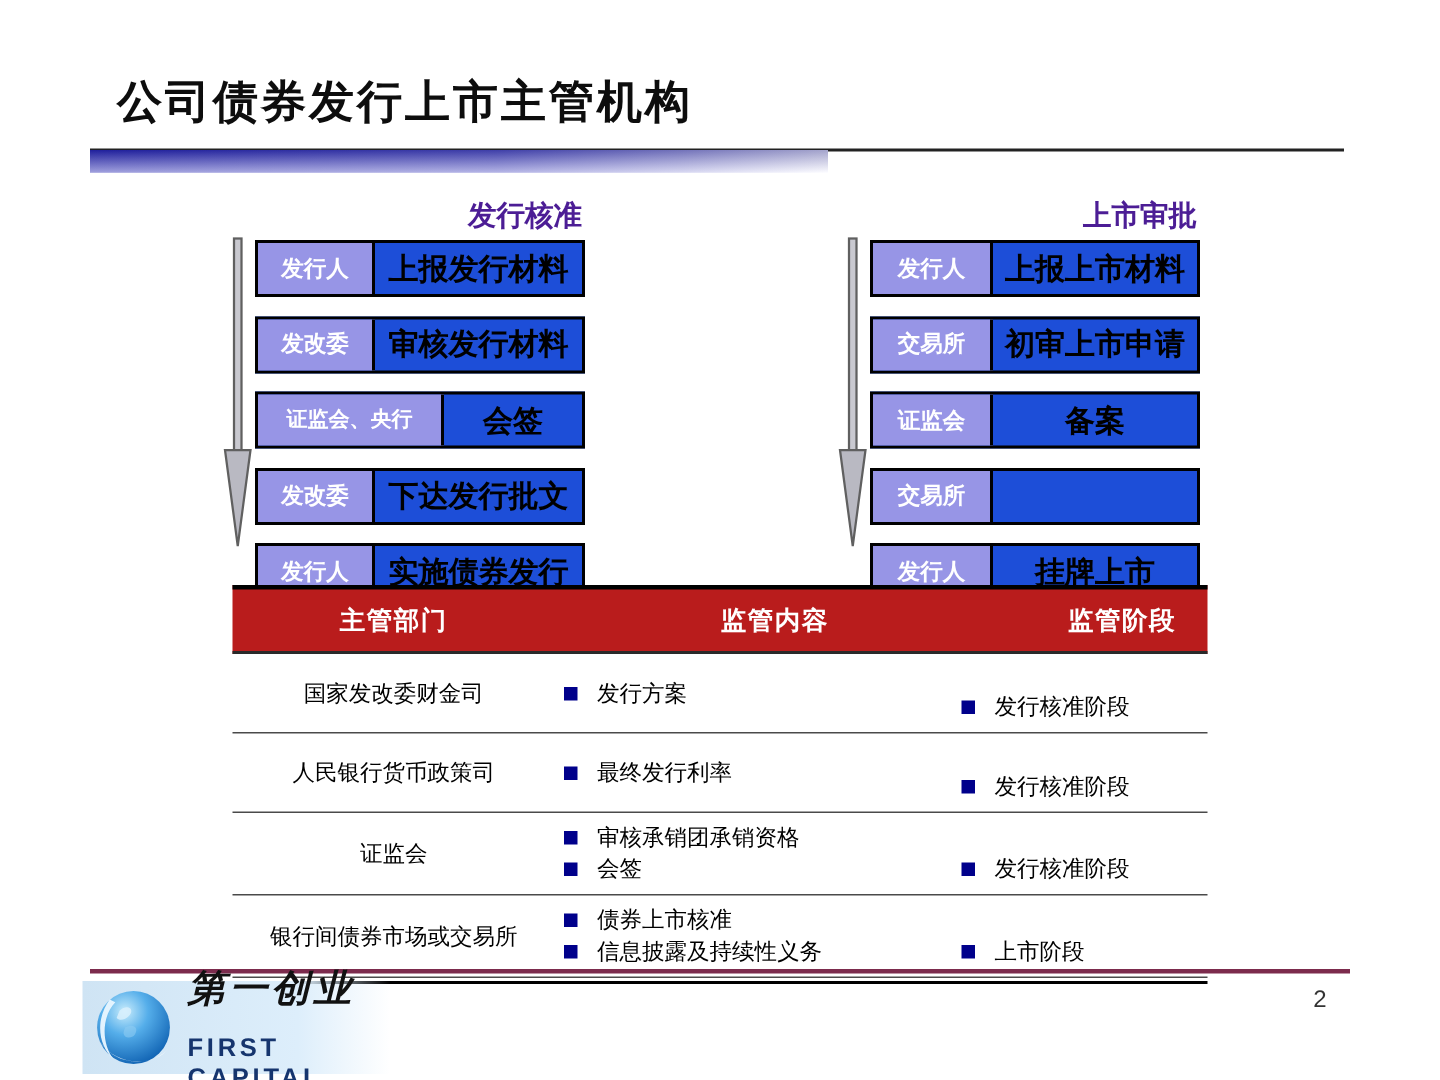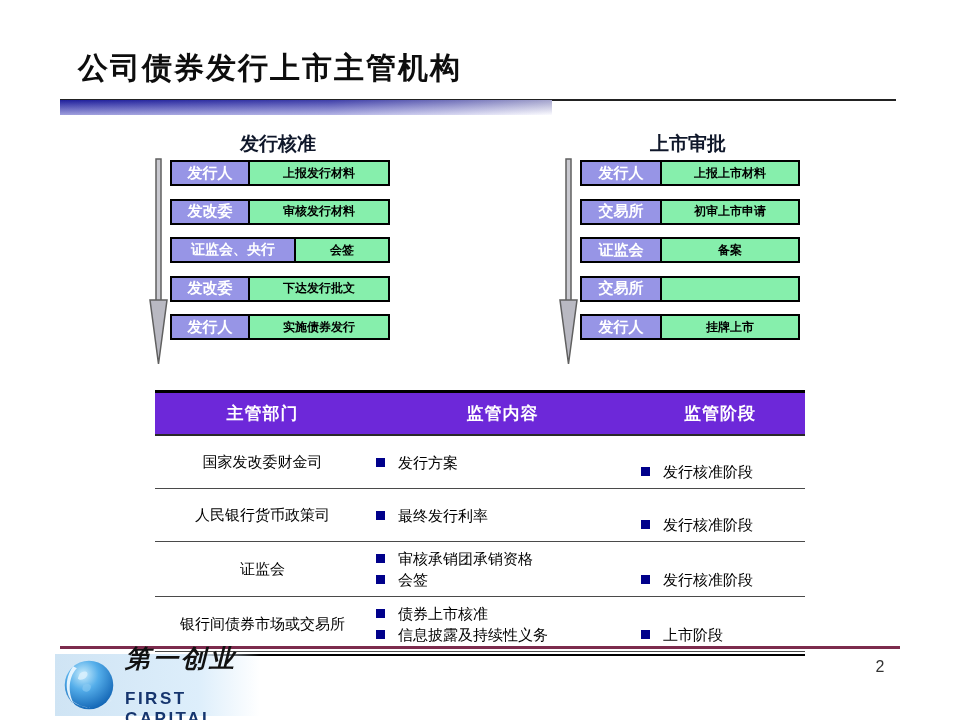--- a/index.html
+++ b/index.html
@@ -20,53 +20,53 @@
     background: #222;
   }
   .title-bar-grad {
     position: absolute; left: 60px; top: 100px; width: 492px; height: 15px;
     background:
       linear-gradient(to bottom, rgba(10,10,110,0.35), rgba(255,255,255,0.55)),
       linear-gradient(to right, #2b2bb4 0%, #5b5bc8 55%, #a9a9e2 80%, #f7f7ff 100%);
   }
   
   .chart-title {
-    position: absolute; width: 220px; text-align: center;
-    font-size: 19px; font-weight: bold; color: #0f172a; top: 131px;
+    position: absolute; width: 220px; text-align: right;
+    font-size: 19px; font-weight: bold; color: #4c1d95; top: 131px;
   }
   .chart-title.left { left: 168px; }
   .chart-title.right { left: 578px; }
   .flow-arrow { position: absolute; top: 157px; width: 26px; height: 210px; }
   .flow-arrow.left { left: 146px; }
   .flow-arrow.right { left: 556px; }
   .steps { position: absolute; top: 160px; width: 220px; }
   .steps.left { left: 170px; }
   .steps.right { left: 580px; }
   .step {
-    display: flex; height: 26px; margin-bottom: 12.5px;
-    border: 2px solid #000; background: #86efac;
+    display: flex; height: 38px; margin-bottom: 12.5px;
+    border: 2px solid #000; background: #1d4ed8;
   }
   .actor {
     width: 78px; flex: none; background: #9795e6; color: #ffffff;
     font-weight: bold; font-size: 15px; display: flex;
     align-items: center; justify-content: center;
     border-right: 2px solid #000; white-space: nowrap;
   }
   .steps.right .actor { width: 80px; }
   .actor.wide { width: 124px; font-size: 14px; }
   .action {
     flex: 1; display: flex; align-items: center; justify-content: center;
-    font-weight: bold; font-size: 12px; color: #000; white-space: nowrap; font-family: Liberation Mono, monospace;
+    font-weight: bold; font-size: 20px; color: #000; white-space: nowrap; font-family: Liberation Mono, monospace;
   }
   
   .reg-table { position: absolute; left: 155px; top: 390px; width: 650px; }
   .thead {
-    display: flex; height: 46px; background: #6d28d9;
+    display: flex; height: 46px; background: #b91c1c;
     border-top: 3px solid #000; border-bottom: 2px solid #2a2a2a;
-    color: #fff; font-weight: bold; font-size: 17px;
+    color: #fff; font-weight: bold; font-size: 17px; gap: 14px;
   }
   .th { display: flex; align-items: center; justify-content: center; letter-spacing: 1px; }
   .col1 { width: 215px; flex: none; }
   .col2 { width: 265px; flex: none; }
   .col3 { width: 170px; flex: none; }
   .trow { display: flex; border-bottom: 1.5px solid #4a4a4a; }
   .trow:last-of-type { border-bottom: 1.5px solid #000; }
   .td { padding: 6px 0; min-height: 52px; display: flex; }
   .td.dept {
     align-items: center; justify-content: center; text-align: center;

